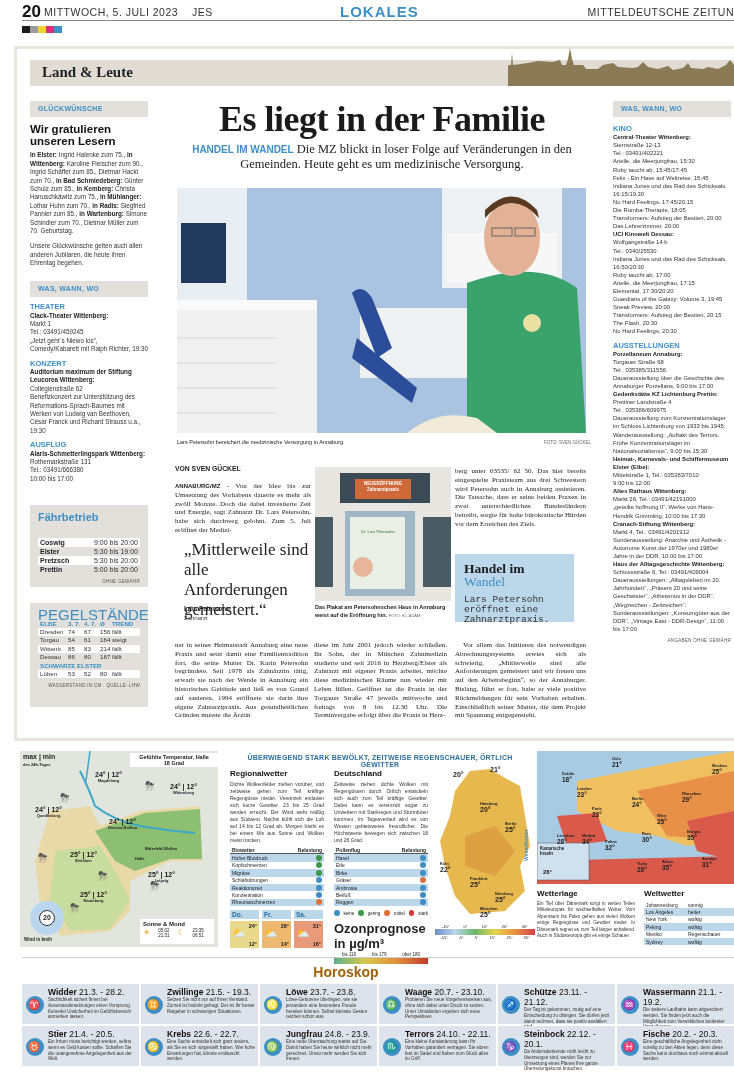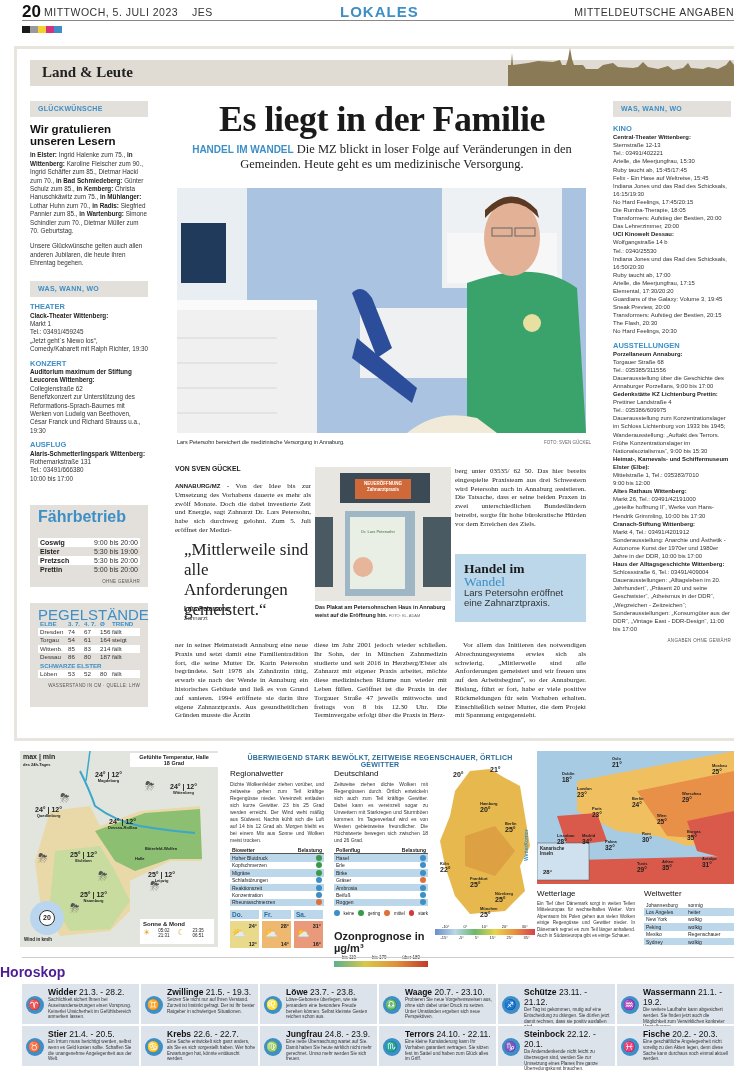--- a/index.html
+++ b/index.html
@@ -14,66 +14,66 @@
 .colorbar span{width:8px;height:7px;display:block}
 .frame{left:14px;top:46px;width:730px;height:695px;border:3px solid #e8e4de;border-right:none}
 .band{left:30px;top:60px;width:704px;height:26px;background:#e0dcd4}
 .band-title{left:42px;top:64px;font-family:"Liberation Serif",serif;font-weight:bold;font-size:15px;color:#222}
 .skyline{left:508px;top:45px;width:226px;height:41px}
 .side{font-size:6.3px;line-height:8.4px;color:#333}
 .kbox{background:#e3e0db;color:#3d8fc6;font-weight:bold;font-size:7px;padding:4px 8px;letter-spacing:.3px}
 .blue-h{color:#3d8fc6;font-weight:bold;font-size:7.5px;margin-top:6px}
 .b{font-weight:bold;color:#222}
 .gray-box{background:#e3e0db;padding:8px}
-.ferry-t{color:#3d8fc6;font-weight:bold;font-size:16px;margin-bottom:16px}
+.ferry-t{color:#3d8fc6;font-weight:bold;font-size:11px;margin-bottom:16px}
 .ferry-row{display:flex;justify-content:space-between;font-size:7px;padding:0 2px;line-height:9px}
 .ferry-row.w{background:#fff}
 .peg-t{color:#3d8fc6;font-weight:normal;font-size:15px;margin-bottom:0}
 .peg-row{display:grid;grid-template-columns:28px 16px 16px 12px 1fr;font-size:6.2px;line-height:8.4px;padding:0 2px}
 .peg-row.w{background:#fff}
 .peg-head{color:#3d8fc6;font-weight:bold}
 .tiny{font-size:4.5px;color:#555;text-align:right;letter-spacing:.3px;margin-top:4px}
 .headline{left:160px;top:98px;width:444px;text-align:center;font-family:"Liberation Serif",serif;font-weight:bold;font-size:36px;color:#1a1a1a;letter-spacing:-.5px}
 .subhead{left:170px;top:142px;width:424px;text-align:center;font-family:"Liberation Serif",serif;font-size:12.5px;line-height:14px;color:#222}
 .subhead .kw{font-family:"Liberation Sans",sans-serif;font-weight:bold;font-size:10px;color:#3d8fc6}
 .photo{left:177px;top:188px;width:409px;height:245px;overflow:hidden;background:#b8cfe4}
 .cap{font-size:5.5px;color:#222}
 .byline{left:175px;top:465px;font-size:6.8px;font-weight:bold;color:#222}
 .serif-body{font-family:"Liberation Serif",serif;font-size:7px;line-height:8.8px;color:#222;text-align:justify}
 .quote{left:184px;top:540px;width:130px;font-family:"Liberation Serif",serif;font-size:17px;line-height:20px;color:#222}
 .qname{left:184px;top:605px;font-size:6.3px;font-weight:bold}
 .qrole{left:184px;top:615px;font-size:6px;color:#444}
 .photo2{left:315px;top:467px;width:136px;height:134px;overflow:hidden}
-.infobox{left:455px;top:554px;width:131px;height:68px;background:#bcd6ea;padding:8px 9px}
+.infobox{left:455px;top:554px;width:119px;height:68px;background:#bcd6ea;padding:8px 9px}
 .infobox .t1{font-family:"Liberation Serif",serif;font-weight:bold;font-size:13.5px;line-height:13px;color:#1a1a1a}
 .infobox .t2{font-family:"Liberation Serif",serif;font-size:13.5px;line-height:13px;color:#3d8fc6}
-.infobox .t3{font-family:Liberation Sans, sans-serif;font-size:9.5px;line-height:10px;color:#333;}
+.infobox .t3{font-family:Liberation Mono, monospace;font-size:9.5px;line-height:10px;color:#333;margin-top:7px}
 .weather{left:20px;top:751px;width:714px;height:198px}
 .wsec{position:absolute}
-.wh{font-weight:normal;font-size:8px;color:#111;margin-bottom:3px}
+.wh{font-weight:bold;font-size:8px;color:#111;margin-bottom:3px}
 .wt{font-size:5px;line-height:7px;color:#333;text-align:justify}
 .wrow{display:flex;justify-content:space-between;align-items:center;font-size:5px;height:7.4px;padding:0 2px}
 .wrow.alt{background:#bcd6ea}
 .dot{width:6px;height:6px;border-radius:50%;display:inline-block}
-.horo-title{left:0;top:964px;width:692px;color:#4c1d95;font-weight:bold;font-size:14px}
+.horo-title{left:0;top:964px;width:692px;text-align:center;color:#a16207;font-weight:bold;font-size:14px}
 .horo-line{left:22px;top:957px;width:712px;height:1px;background:#ccc}
 .horo-grid{left:22px;top:984px;width:712px;display:grid;grid-template-columns:repeat(6,1fr);gap:2px;background:#fff}
 .hcell{background:#dde3ea;height:40px;padding:3px 3px 0 26px;position:relative}
 .hicon{position:absolute;left:4px;top:12px;width:18px;height:18px;border-radius:50%;background:#3d8fc6;color:#fff;font-size:10px;text-align:center;line-height:18px}
 .hname{font-size:8.5px;color:#111}
 .hname b{font-weight:bold}
 .htext{font-size:4.6px;line-height:5.8px;color:#333}
 </style>
 </head>
 <body>
 
 <div class="abs hdr-num">20</div>
 <div class="abs hdr-date"><span>MITTWOCH, 5. JULI 2023</span><span style="margin-left:14px">JES</span></div>
 <div class="abs hdr-sec">LOKALES</div>
-<div class="abs hdr-paper">MITTELDEUTSCHE ANGABEN</div>
+<div class="abs hdr-paper">MITTELDEUTSCHE ZEITUN</div>
 <div class="abs hdr-rule"></div>
 <div class="abs colorbar" id="colorbar">
     <span style="background: rgb(26, 26, 26);"></span>
     <span style="background: rgb(154, 154, 154);"></span>
     <span style="background: rgb(242, 210, 46);"></span>
     <span style="background: rgb(214, 48, 126);"></span>
     <span style="background: rgb(61, 143, 198);"></span>
   </div>
 
 <div class="abs frame"></div>
@@ -486,21 +486,21 @@
     <div id="pollen-legend" style="display:flex;gap:4px;margin-top:4px;font-size:4.5px;align-items:center">
         <span class="dot" style="background: rgb(61, 143, 198);"></span>
         <span>keine</span>
         <span class="dot" style="background: rgb(58, 154, 74);"></span>
         <span>gering</span>
         <span class="dot" style="background: rgb(224, 112, 58);"></span>
         <span>mittel</span>
         <span class="dot" style="background: rgb(210, 58, 58);"></span>
         <span>stark</span>
       </div>
-    <div style="font-weight:bold;font-size:11px;margin-top:14px">Ozonprognose in µg/m³</div>
+    <div style="font-weight:bold;font-size:13px;margin-top:5px">Ozonprognose in µg/m³</div>
     <div id="ozone-ticks" style="display:flex;justify-content:space-around;font-size:4.5px;margin-top:1px">
         <span>bis 119</span>
         <span>bis 179</span>
         <span>über 180</span>
       </div>
     <div style="height:6px;background:linear-gradient(90deg,#5bb08c,#d8c84a,#e0903a,#c23a2a);margin-top:1px"></div>
   </div>
 
   <div class="wsec" style="left:415px;top:15px;width:100px;height:180px">
     <svg width="100" height="150" viewBox="0 0 100 150">

